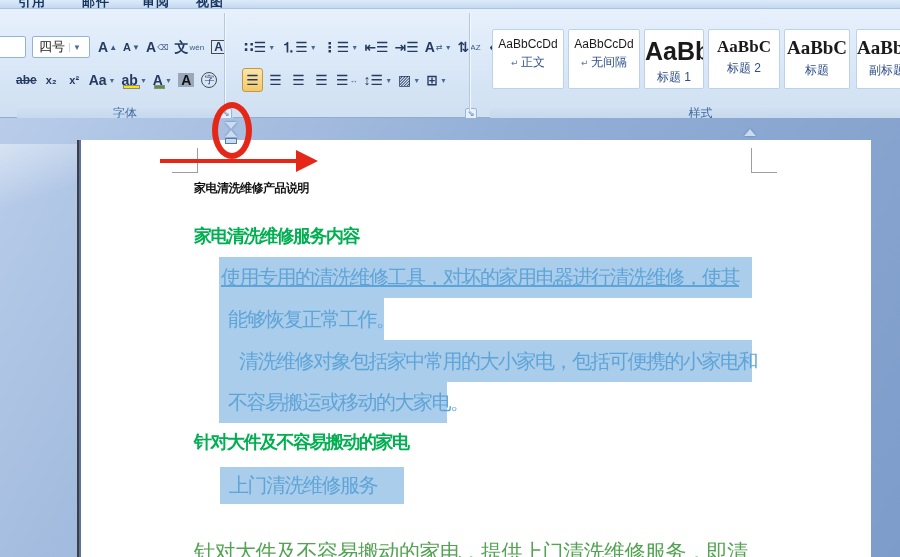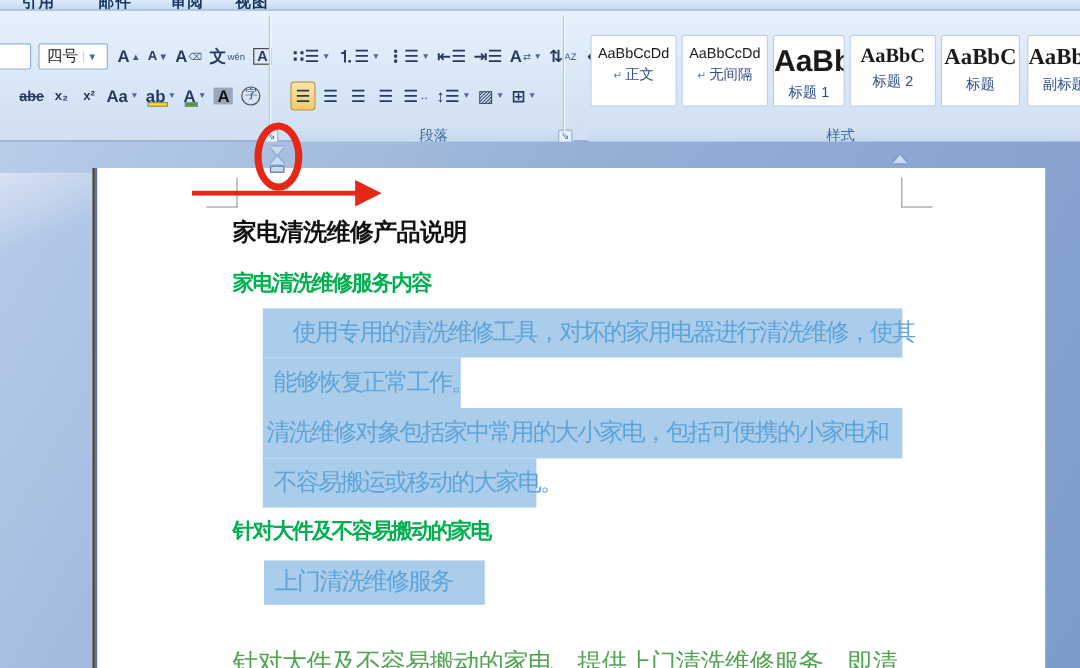--- a/index.html
+++ b/index.html
@@ -70,21 +70,21 @@
 
   
   .docarea{position:absolute;left:0;top:118px;width:900px;height:439px;
     background:linear-gradient(120deg,#b9cdea 0%,#93afd6 45%,#7e9cca 100%);}
   .sheen{position:absolute;left:0;top:26px;width:77px;height:70px;
     background:linear-gradient(160deg,rgba(255,255,255,.45),rgba(255,255,255,0) 70%);}
   .page{position:absolute;left:77px;top:22px;width:794px;height:417px;background:#fff;
     border-left:2px solid #3f3f3f;box-shadow:2px 0 0 #5c72a0 inset;}
   .crop{position:absolute;background:#9e9e9e;}
   .line{position:absolute;white-space:nowrap;}
-  .t-title{font-size:20px;font-weight:bold;color:#111;letter-spacing:-0.5px;}
+  .t-title{font-size:12px;font-weight:bold;color:#111;letter-spacing:-0.5px;}
   .t-heading{font-size:18px;font-weight:bold;color:var(--h-green);letter-spacing:-1.5px;}
   .t-sel{font-size:20px;color:var(--sel-tx);letter-spacing:-1.5px;background:var(--sel-bg);}
   .t-body{font-size:21px;color:var(--b-green);letter-spacing:-0.5px;}
 
   
   .ann-ellipse{position:absolute;left:212px;top:102px;width:40px;height:57px;border:6px solid var(--red);
     border-radius:50%;z-index:50;}
   .ann-arrow-line{position:absolute;left:160px;top:159px;width:140px;height:4px;background:var(--red);z-index:49;}
   .ann-arrow-head{position:absolute;left:296px;top:150px;width:0;height:0;z-index:49;
     border-top:11px solid transparent;border-bottom:11px solid transparent;border-left:22px solid var(--red);}
@@ -159,20 +159,21 @@
             <span class="dd">▼</span>
           </div>
           <div class="btn shaded">
             <span class="g">A</span>
           </div>
           <div class="btn circled">
             <span class="g">字</span>
           </div>
         </div>
       </div>
+    <div class="grp-label">字体</div>
     <div class="launcher">⇘</div>
   </div>
   <div class="grp-sep" style="left:224px;"></div>
 
   <div class="grp" style="left:228px;width:239px;">
     <div class="rowbar" style="top:12px;left:0;">
         <div id="para-row1" style="display:flex;gap:2px;">
           <div class="btn">
             <span class="g">∷☰</span>
             <span class="dd">▼</span>
@@ -230,21 +231,20 @@
           <div class="btn">
             <span class="g">▨</span>
             <span class="dd">▼</span>
           </div>
           <div class="btn">
             <span class="g">⊞</span>
             <span class="dd">▼</span>
           </div>
         </div>
       </div>
-    <div class="grp-label">段落</div>
     <div class="launcher">⇘</div>
   </div>
   <div class="grp-sep" style="left:469px;"></div>
 
   <div class="grp" style="left:473px;width:427px;">
     <div id="styles-tiles">
         <div class="tile" style="left: 5px; width: 72px;">
           <span class="prev p-body">AaBbCcDd</span>
           <span class="lbl"><span class="ret">↵ </span>正文</span>
         </div>
@@ -345,23 +345,23 @@
   <div class="sheen"></div>
   <div class="page">
 
     <div class="crop" style="left:118px;top:8px;width:1px;height:25px;"></div>
     <div class="crop" style="left:93px;top:32px;width:26px;height:1px;"></div>
     <div class="crop" style="left:672px;top:8px;width:1px;height:25px;"></div>
     <div class="crop" style="left:672px;top:32px;width:26px;height:1px;"></div>
     <div id="doc-lines">
         <div class="line t-title" style="left: 115px; top: 40px;">家电清洗维修产品说明</div>
         <div class="line t-heading" style="left: 115px; top: 84px;">家电清洗维修服务内容</div>
-        <div class="line t-sel" style="left: 140px; top: 117px; width: 533px; height: 41px; line-height: 41px; padding-left: 25px;">使用专用的清洗维修工具，对坏的家用电器进行清洗维修，使其</div>
+        <div class="line t-sel" style="left: 140px; top: 117px; width: 533px; height: 41px; line-height: 41px; padding-left: 2px; text-decoration: underline;">使用专用的清洗维修工具，对坏的家用电器进行清洗维修，使其</div>
         <div class="line t-sel" style="left: 140px; top: 158px; width: 165px; height: 42px; line-height: 42px; padding-left: 9px;">能够恢复正常工作。</div>
-        <div class="line t-sel" style="left: 140px; top: 200px; width: 533px; height: 42px; line-height: 42px; padding-left: 3px;">清洗维修对象包括家中常用的大小家电，包括可便携的小家电和</div>
+        <div class="line t-sel" style="left: 140px; top: 200px; width: 533px; height: 42px; line-height: 42px; padding-left: 20px;">清洗维修对象包括家中常用的大小家电，包括可便携的小家电和</div>
         <div class="line t-sel" style="left: 140px; top: 242px; width: 228px; height: 41px; line-height: 41px; padding-left: 9px;">不容易搬运或移动的大家电。</div>
         <div class="line t-heading" style="left: 115px; top: 290px;">针对大件及不容易搬动的家电</div>
         <div class="line t-sel" style="left: 141px; top: 327px; width: 184px; height: 37px; line-height: 37px; padding-left: 9px;">上门清洗维修服务</div>
         <div class="line t-body" style="left: 115px; top: 374px; margin-top: 24px;">针对大件及不容易搬动的家电，提供上门清洗维修服务，即清</div>
       </div>
   </div>
 </div>
 
 <div class="ann-ellipse"></div>
 <div class="ann-arrow-line"></div>

